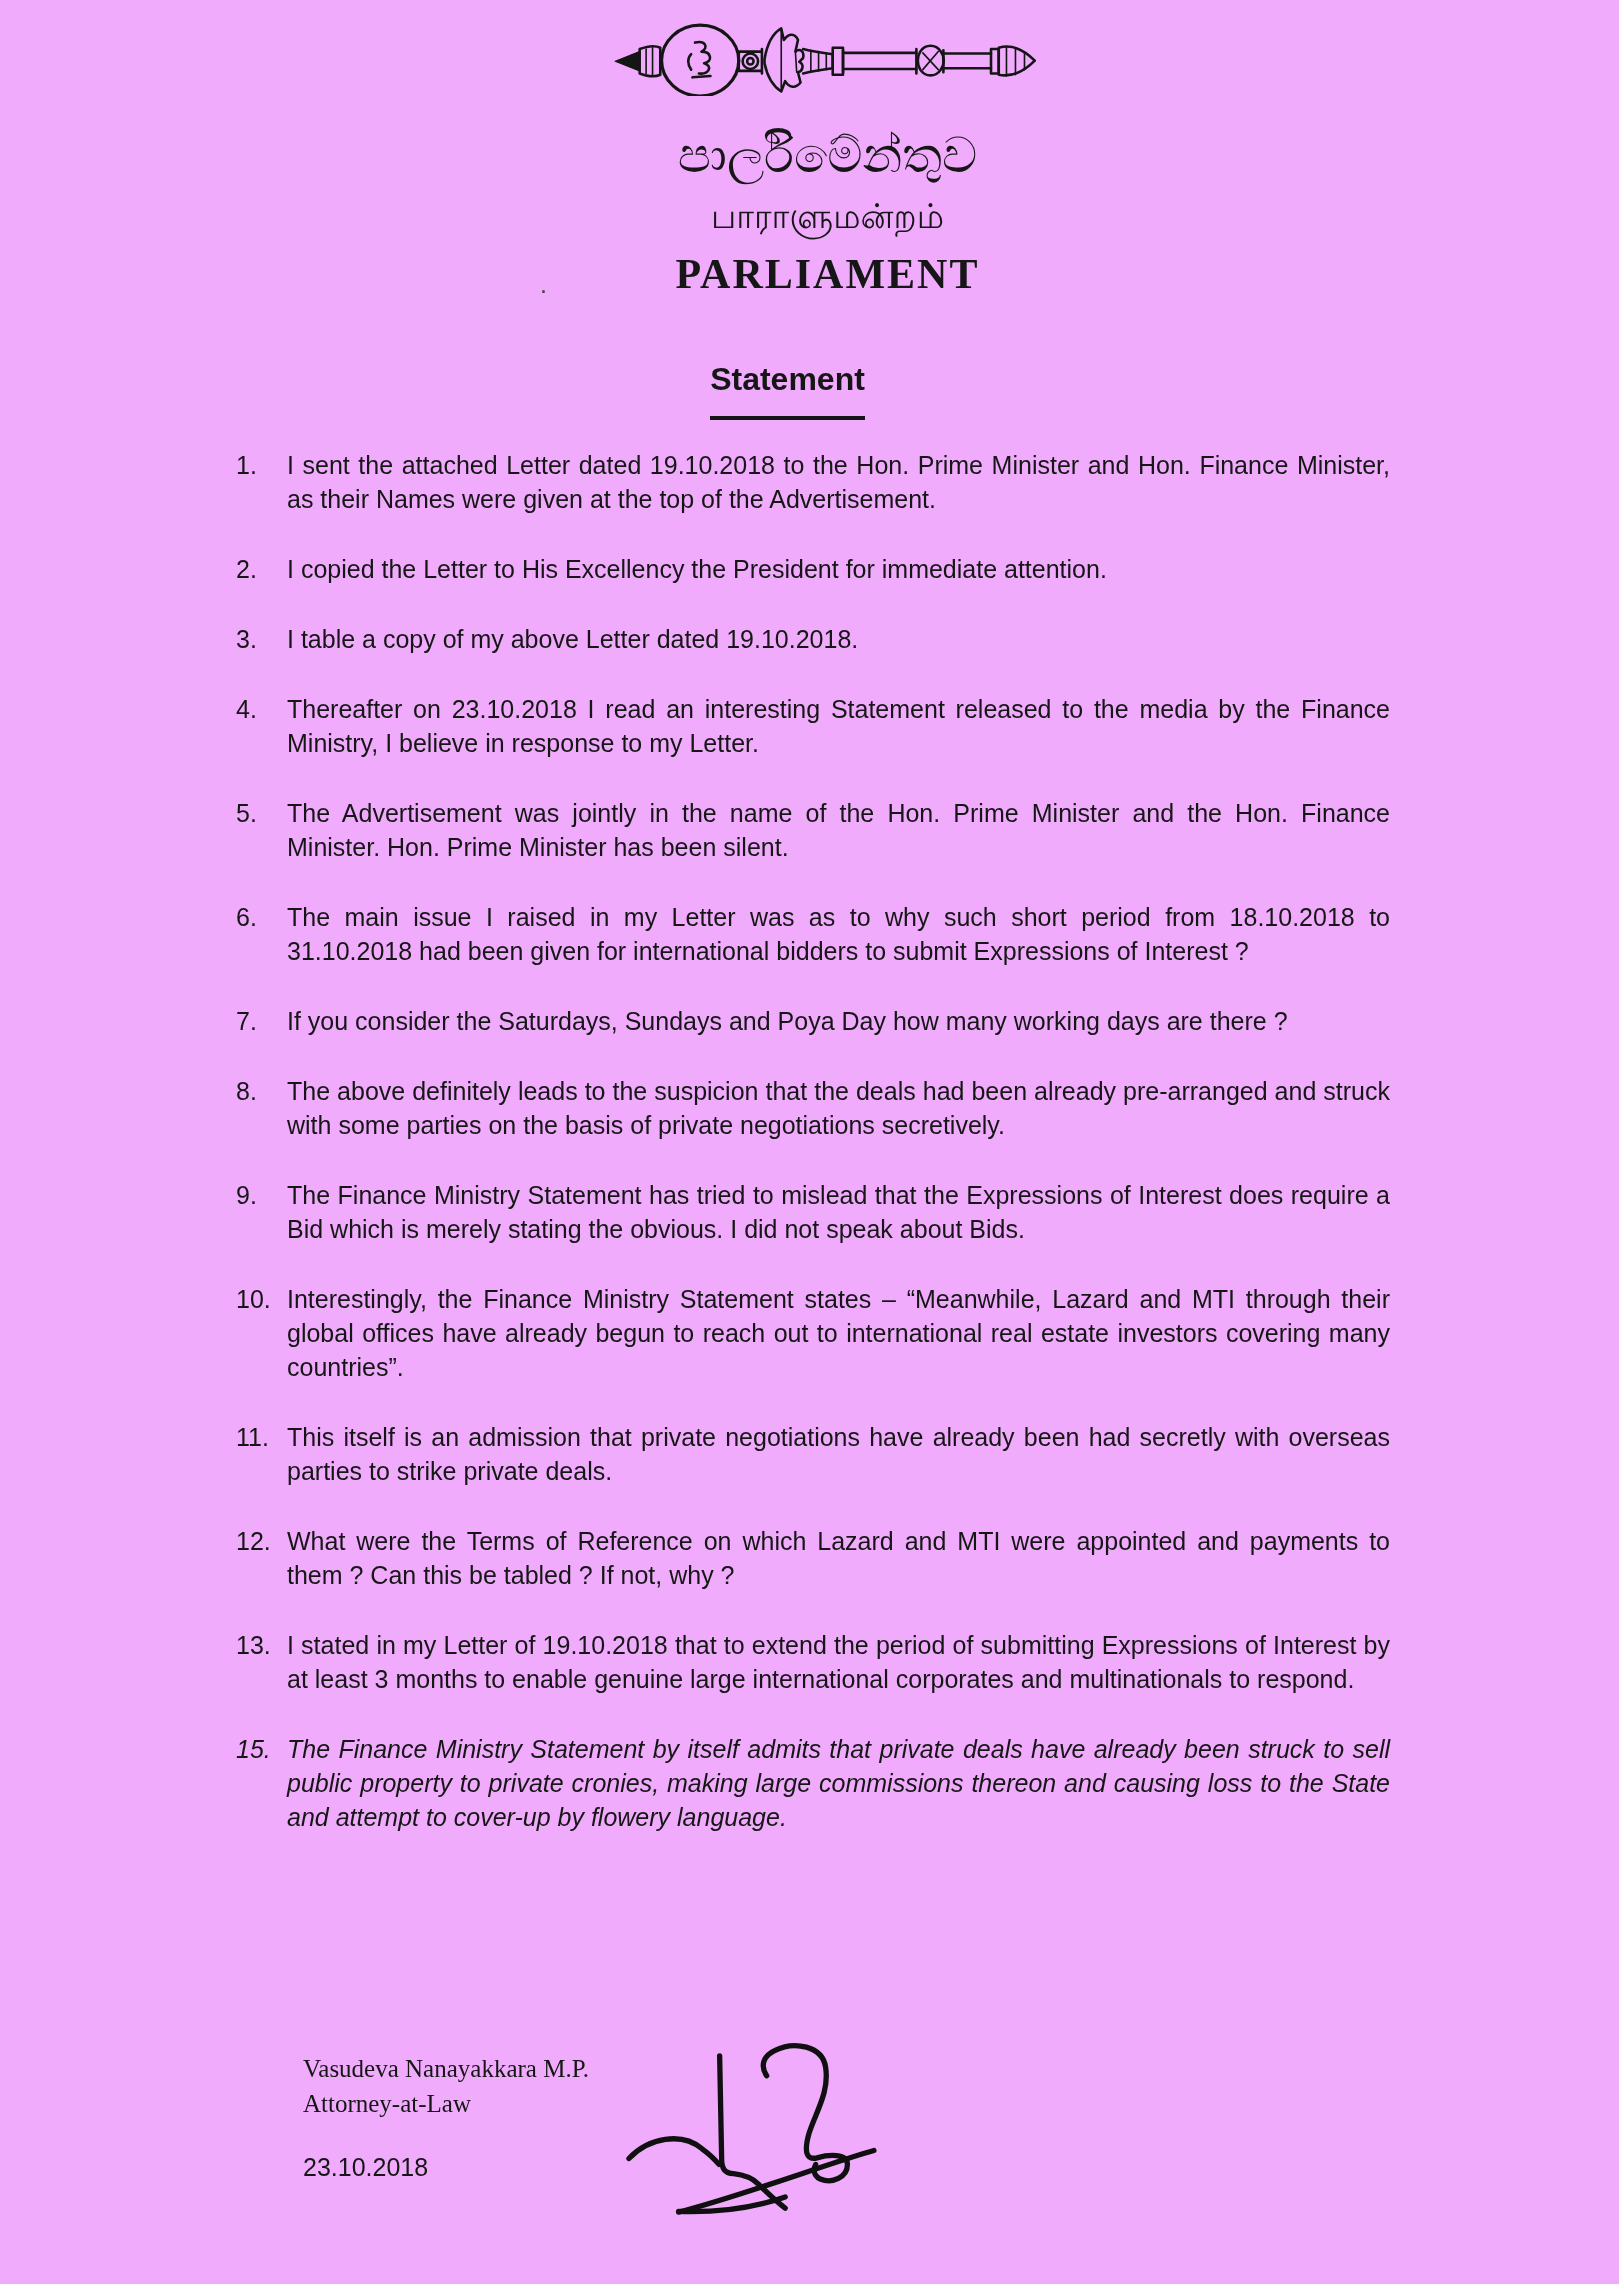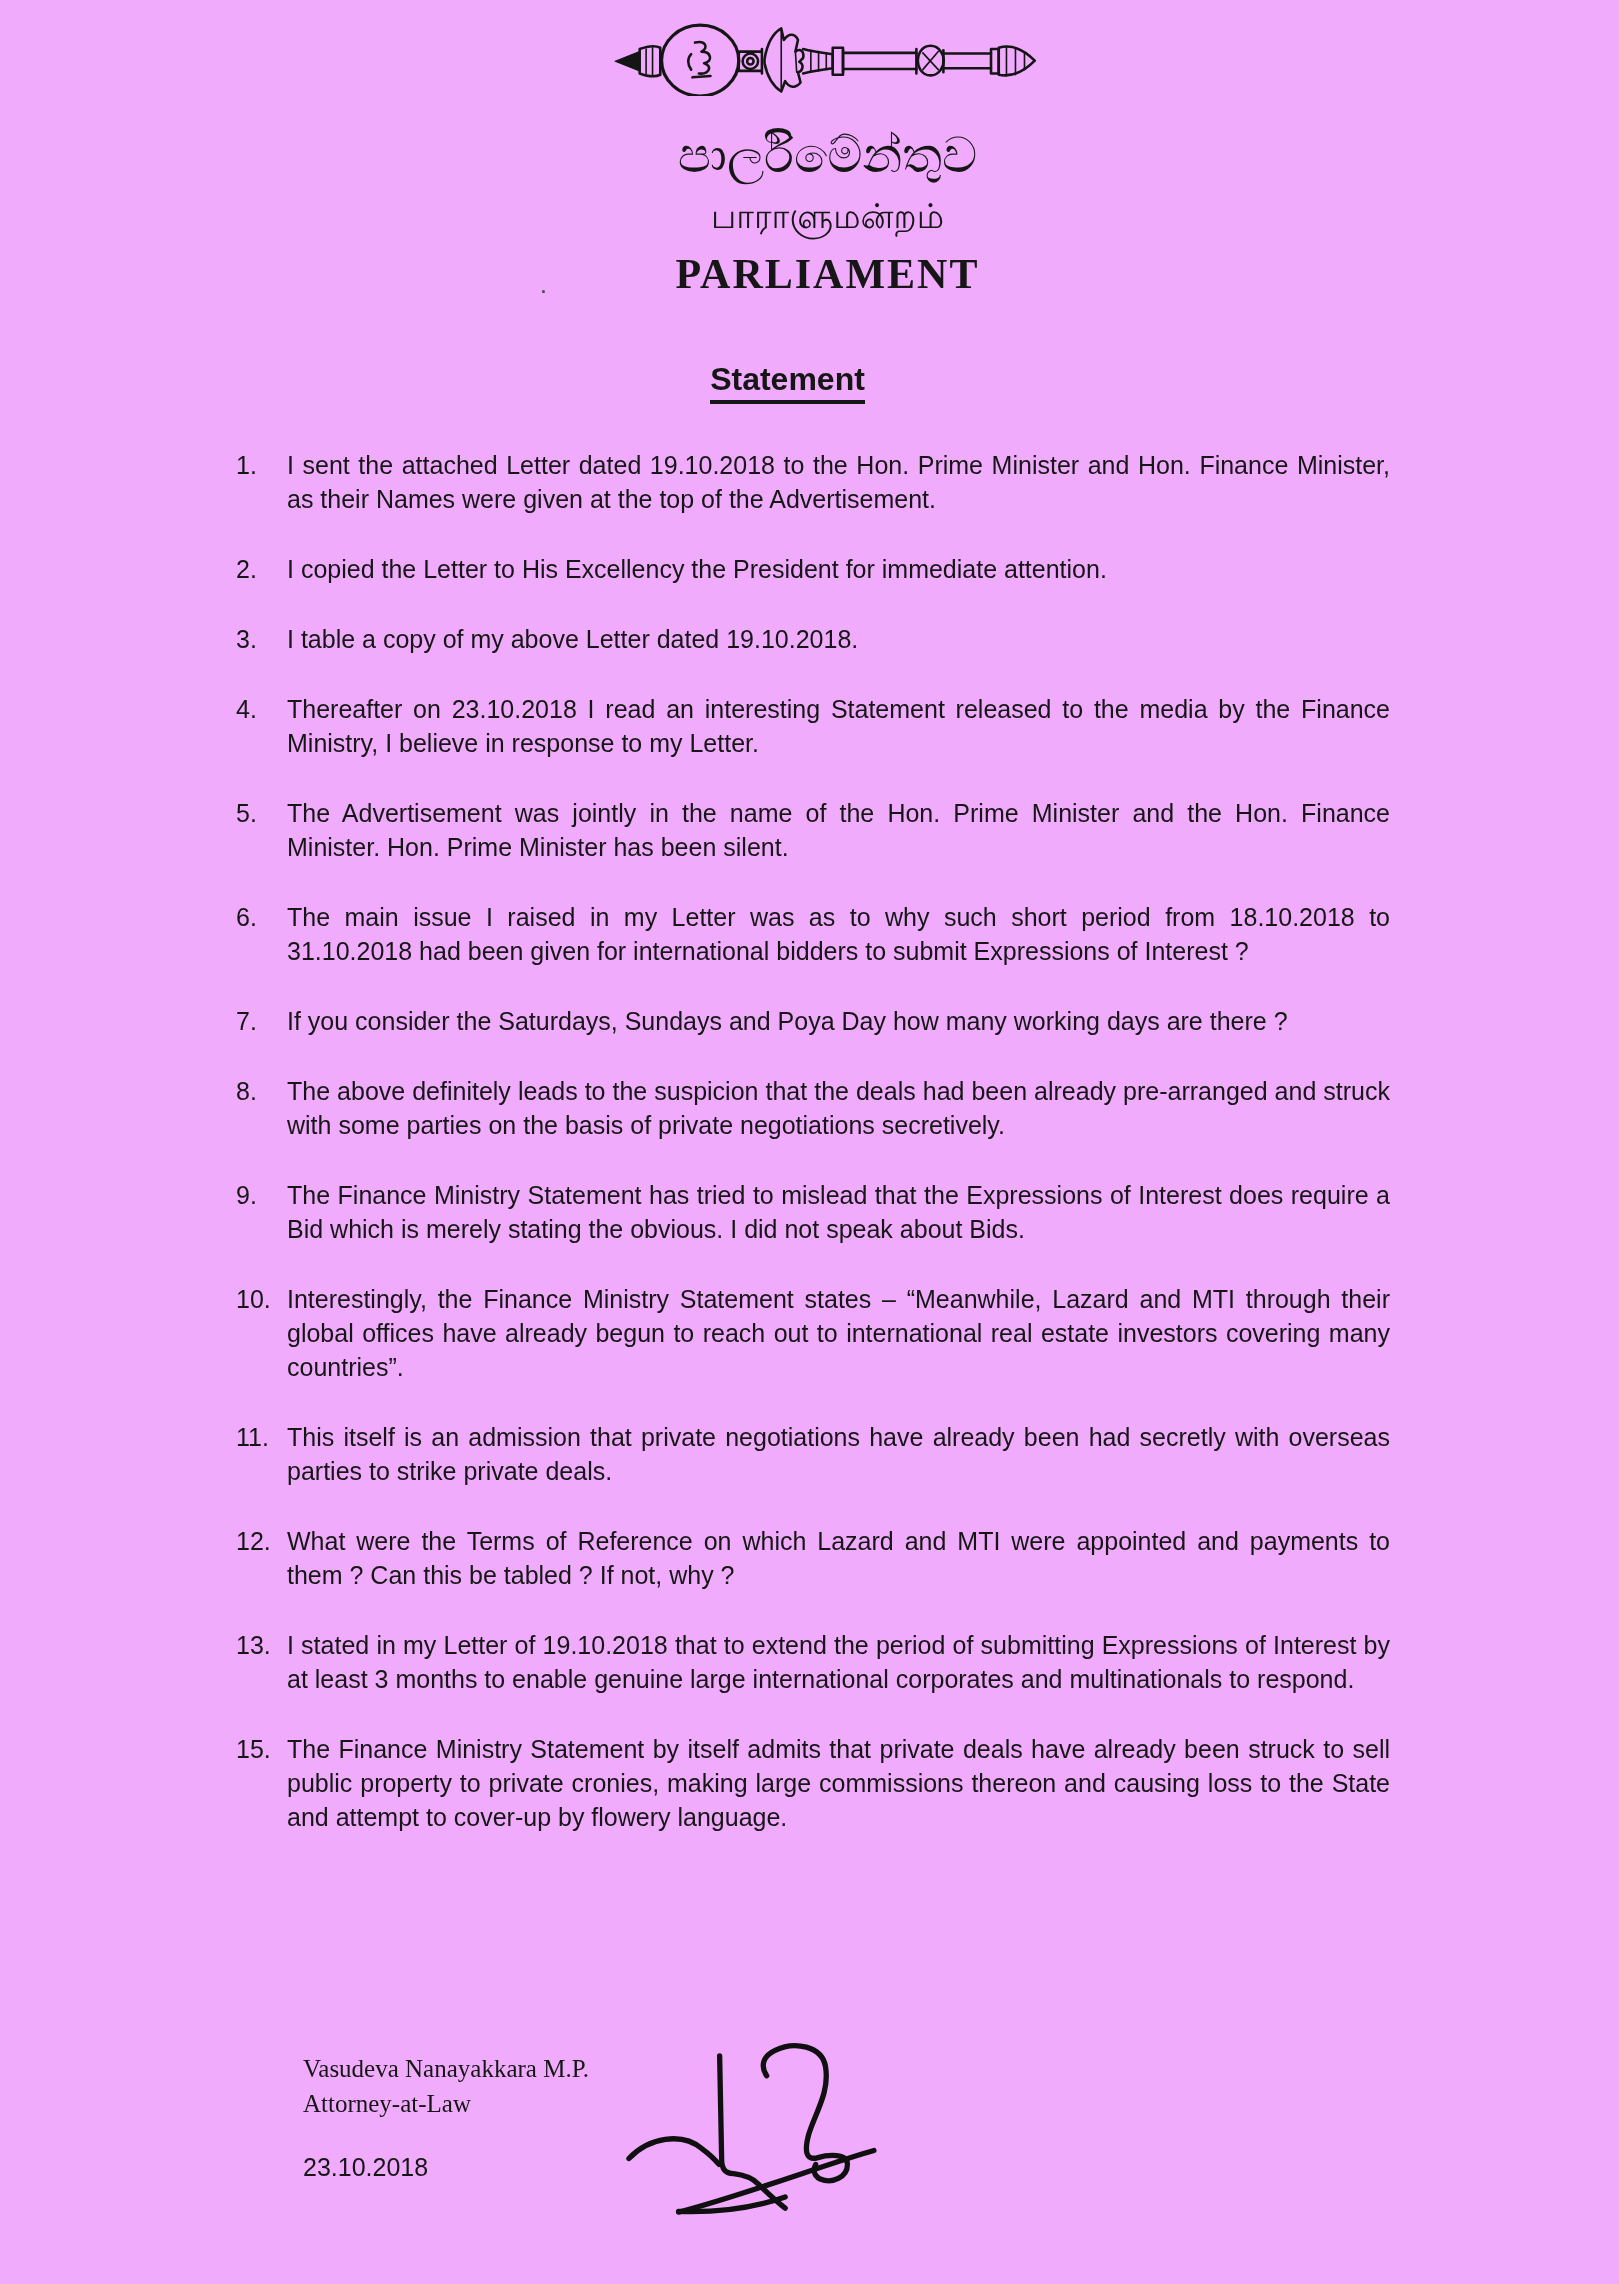--- a/index.html
+++ b/index.html
@@ -48,39 +48,39 @@
     top: 361px;
     left: 0; right: 0;
     text-align: center;
     transform: translateX(-22px);
     font-size: 32px;
     font-weight: bold;
   }
   .statement-heading .u {
     display: inline-block;
     border-bottom: 4.6px solid #161616;
-    padding-bottom: 2px;
+    padding-bottom: 18px;
   }
   .items {
     position: absolute;
     top: 448px;
     left: 236px;
     width: 1154px;
     list-style: none;
     margin: 0;
     padding: 0;
   }
   .item {
     display: grid;
     grid-template-columns: 51px 1fr;
     margin-bottom: 36px;
     font-size: 25px;
     line-height: 34px;
   }
-  .item:last-child { margin-bottom: 2px; }
+  .item:last-child { margin-bottom: 2px; font-style: italic; }
   .item .num { text-align: left; }
   .item .txt { text-align: justify; }
   .sig-block {
     position: absolute;
     top: 2051px;
     left: 303px;
     font-size: 25px;
     line-height: 35px;
     font-family: Liberation Serif, serif;
   }

